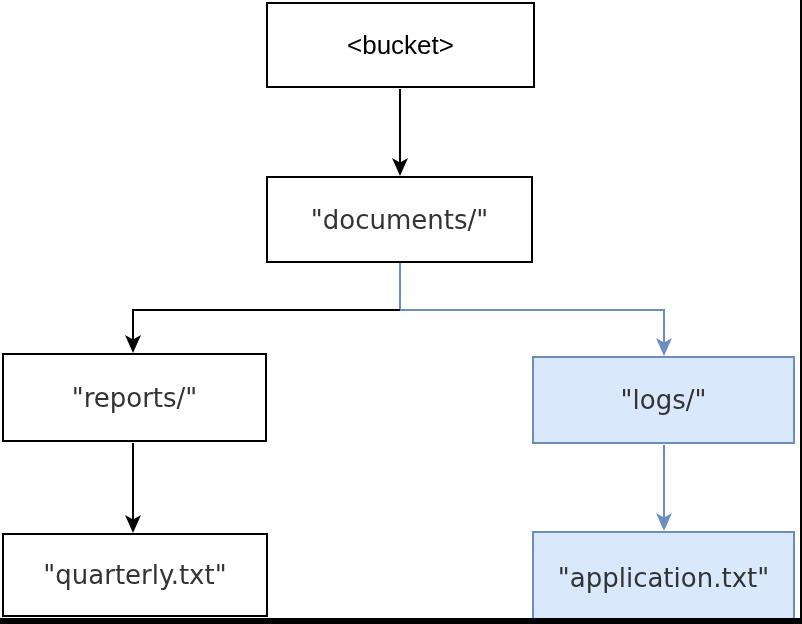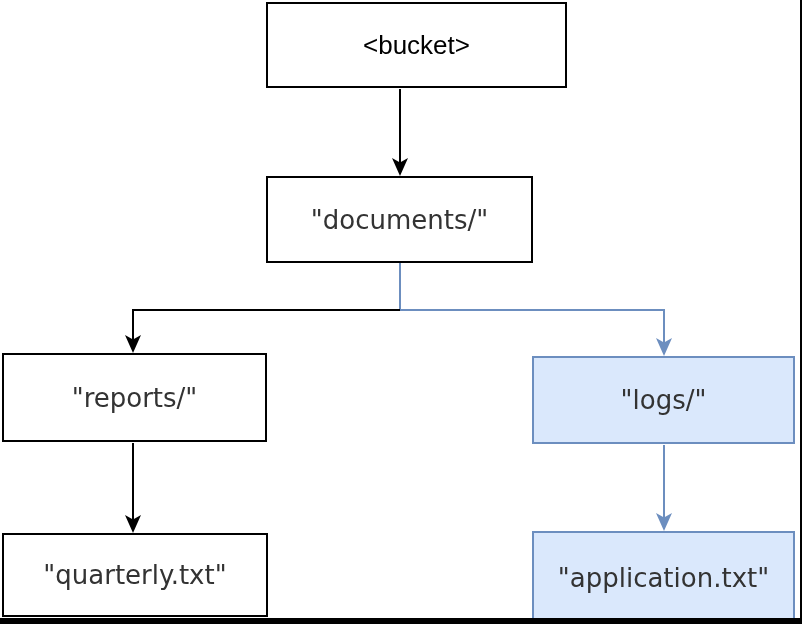--- a/index.html
+++ b/index.html
@@ -76,21 +76,21 @@
       </marker>
     </defs>
     <path class="edge-black" d="M400,89 L400,174" marker-end="url(#ah-black)"></path>
     <path class="edge-blue" d="M400,263 L400,311"></path>
     <path class="edge-black" d="M400,310 L133,310 L133,351" marker-end="url(#ah-black)"></path>
     <path class="edge-blue" d="M400,310 L664,310 L664,354" marker-end="url(#ah-blue)"></path>
     <path class="edge-black" d="M133,443 L133,531" marker-end="url(#ah-black)"></path>
     <path class="edge-blue" d="M664,445 L664,529" marker-end="url(#ah-blue)"></path>
   </svg>
 
-  <div class="node" style="left:266px; top:2px; width:301px; height:86px;">
+  <div class="node" style="left:266px; top:2px; width:269px; height:86px;">
     <span class="label bucket">&lt;bucket&gt;</span>
   </div>
 
   <div class="node" style="left:266px; top:176px; width:267px; height:87px;">
     <span class="label">"documents/"</span>
   </div>
 
   <div class="node" style="left:2px; top:353px; width:265px; height:89px;">
     <span class="label">"reports/"</span>
   </div>

